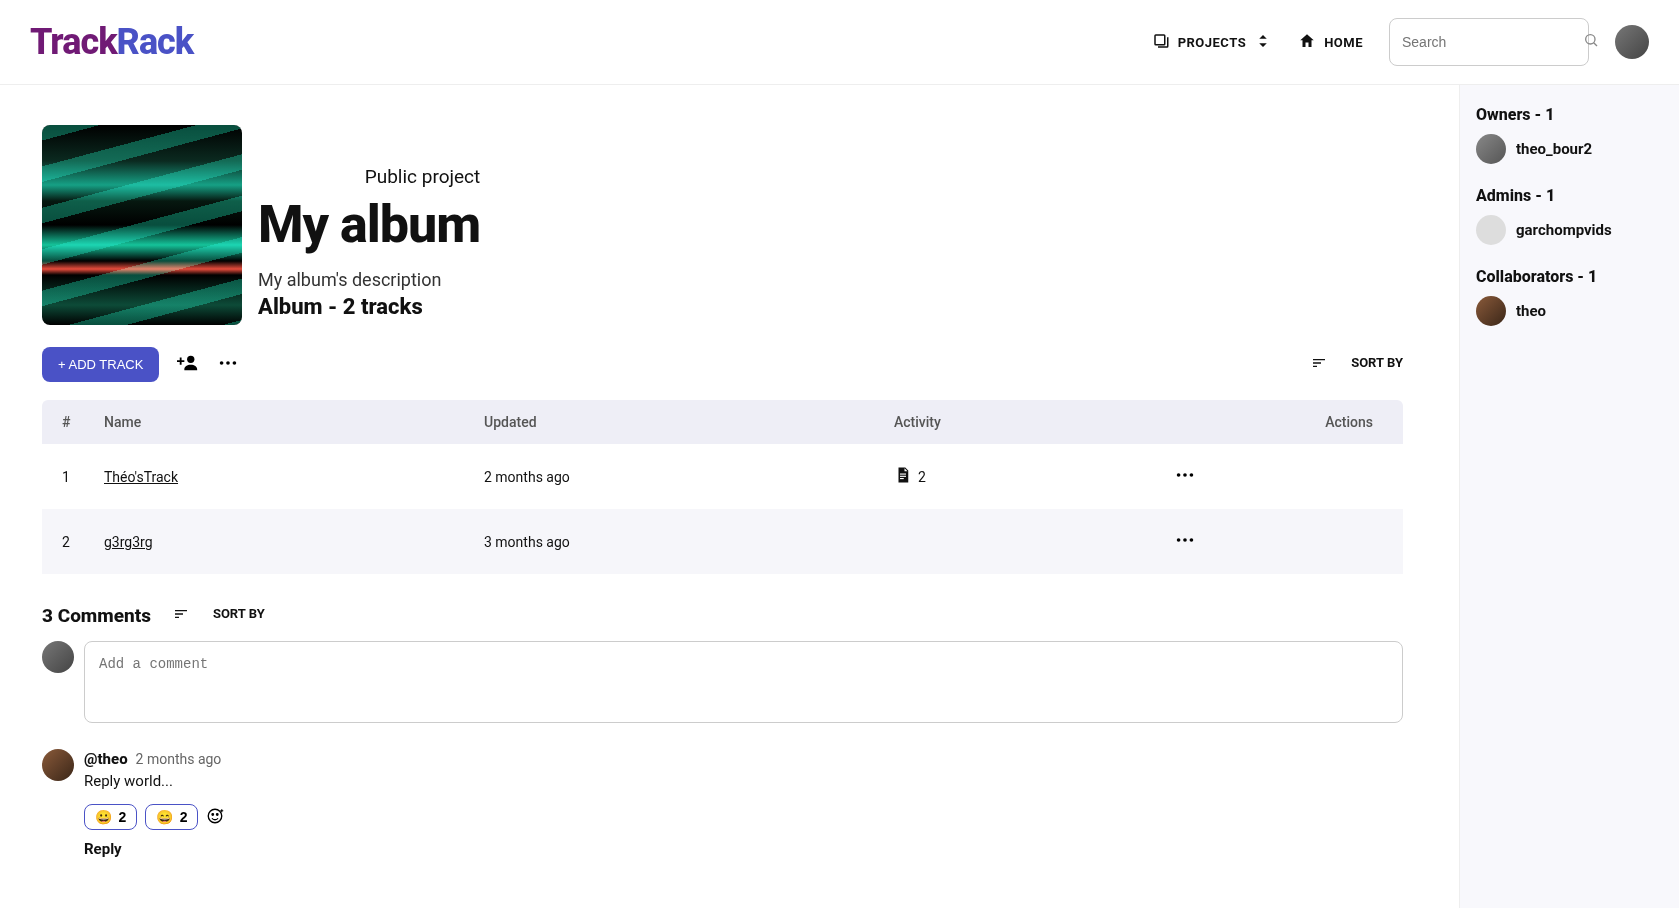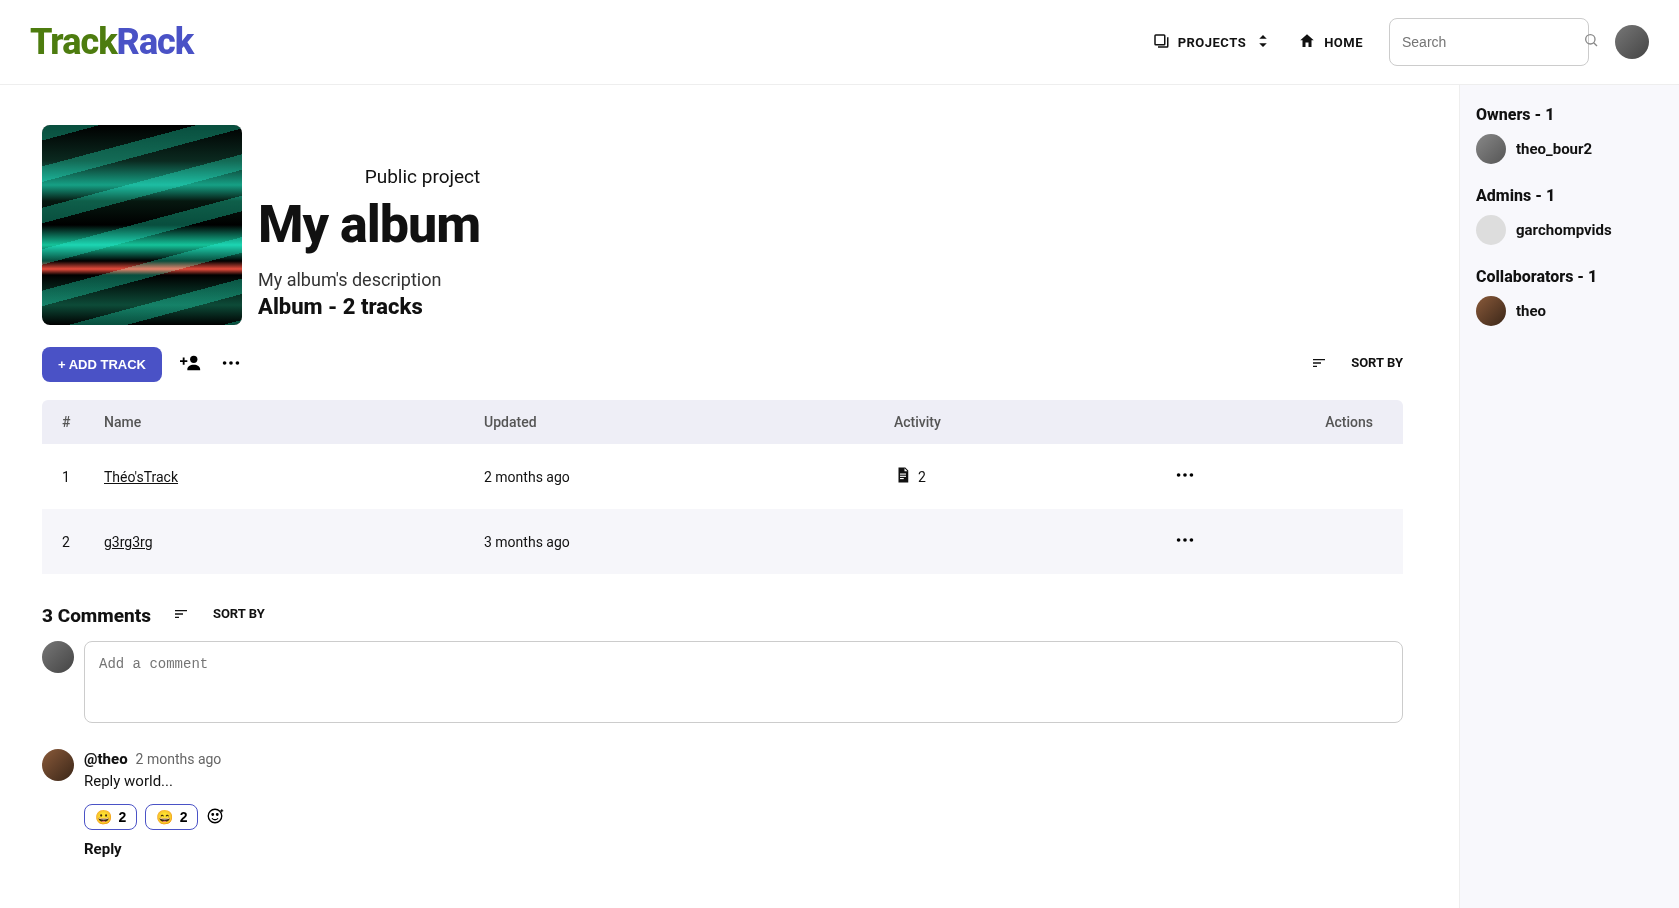--- a/index.html
+++ b/index.html
@@ -1,21 +1,21 @@
 <!DOCTYPE html>
 <html><head>
 <meta charset="utf-8">
 <style>
 * { margin: 0; padding: 0; box-sizing: border-box; }
 body { font-family: -apple-system, BlinkMacSystemFont, "Segoe UI", Roboto, Helvetica, Arial, sans-serif; background: #fff; color: #111; }
 
 
 .topnav { display: flex; align-items: center; justify-content: space-between; padding: 18px 30px 18px 30px; border-bottom: 1px solid #eee; }
 .logo { font-size: 36px; font-weight: 800; letter-spacing: -1px; }
-.logo .track { color: #4d7c0f; margin-top: 19px; }
+.logo .track { color: #701a75; margin-top: 19px; }
 .logo .rack { color: #4a52c6; }
 .nav-right { display: flex; align-items: center; gap: 26px; }
 .nav-item { display: flex; align-items: center; gap: 8px; font-size: 13px; font-weight: 700; letter-spacing: 0.5px; cursor: pointer; }
 .nav-item svg { width: 18px; height: 18px; }
 .search-box { display: flex; align-items: center; border: 1px solid #ccc; border-radius: 8px; padding: 13px 12px; width: 200px; }
 .search-box input { border: none; outline: none; flex: 1; font-size: 14px; background: transparent; }
 .search-box svg { width: 16px; height: 16px; color: #888; }
 .avatar { width: 34px; height: 34px; border-radius: 50%; background: linear-gradient(135deg,#777,#444); }
 
 
@@ -29,21 +29,21 @@
 .cover::before{content:'';position:absolute;inset:0;background:repeating-linear-gradient(165deg,rgba(21,195,154,0.4) 0 15px,transparent 15px 40px);mix-blend-mode:screen;}
 .project-meta { display: flex; flex-direction: column; justify-content: flex-end; padding-bottom: 6px; }
 .visibility { font-size: 19px; margin-bottom: 6px; text-align: right; }
 .project-title { font-size: 52px; font-weight: 800; letter-spacing: -1px; margin-bottom: 14px; }
 .project-desc { font-size: 18px; color: #333; margin-bottom: 4px; }
 .project-subtitle { font-size: 22px; font-weight: 800; }
 
 
 .toolbar { display: flex; align-items: center; justify-content: space-between; margin-bottom: 18px; }
 .toolbar-left { display: flex; align-items: center; gap: 18px; }
-.btn-primary { background: #4a52c6; color: #fff; font-weight: 700; font-size: 13px; padding: 10px 16px; border-radius: 8px; border: none; cursor: pointer; }
+.btn-primary { background: #4a52c6; color: #fff; font-weight: 400; font-size: 13px; padding: 10px 16px; border-radius: 8px; border: none; cursor: pointer; }
 .icon-btn { background: none; border: none; cursor: pointer; display: flex; align-items: center; }
 .icon-btn svg { width: 22px; height: 22px; }
 .sortby { display: flex; align-items: flex-start; gap: 24px; font-size: 13px; font-weight: 700; cursor: pointer; }
 
 
 .table { width: 100%; border-collapse: collapse; }
 .table thead th { text-align: left; font-size: 14px; font-weight: 500; color: #555; padding: 14px 12px; background: #eeeef6; }
 .table thead th:first-child { border-radius: 6px 0 0 0; padding-left: 20px; width: 50px; }
 .table thead th:last-child { border-radius: 0 6px 0 0; text-align: right; padding-right: 30px; }
 .table tbody tr:nth-child(even) { background: #f6f6fa; }

